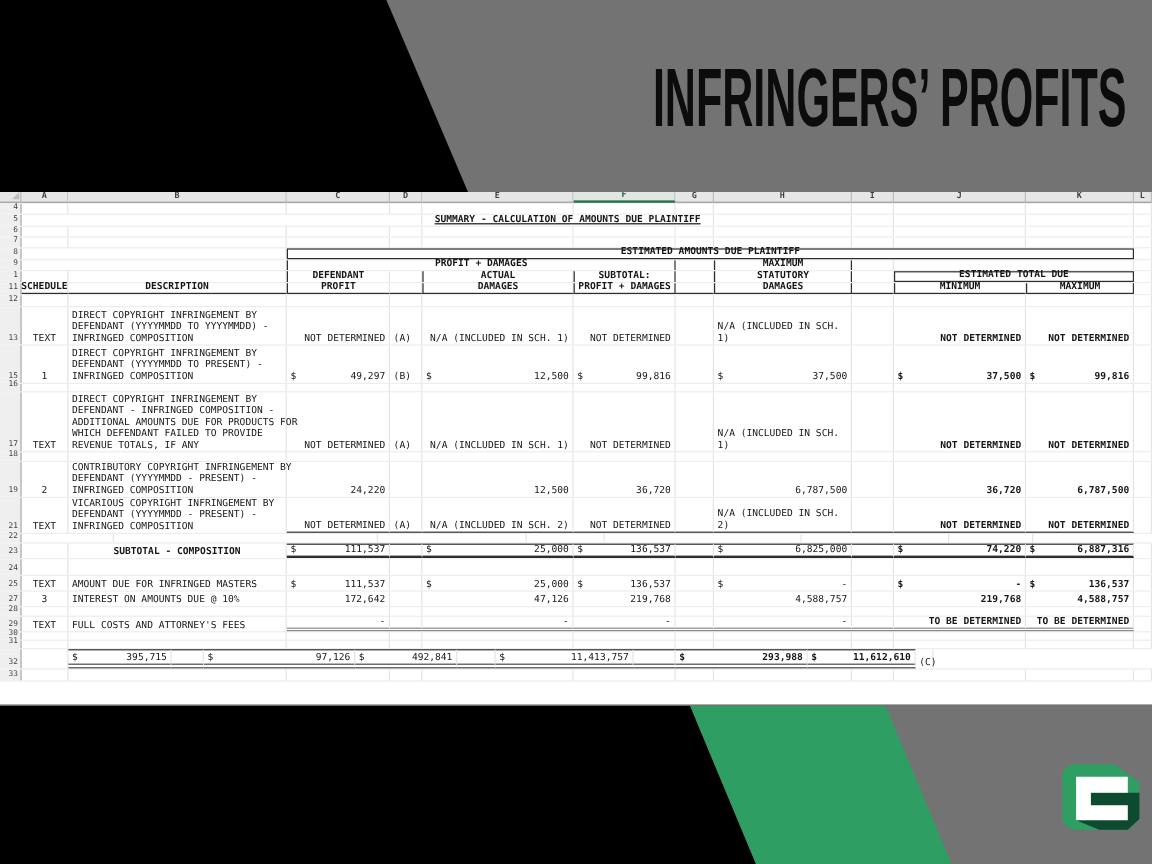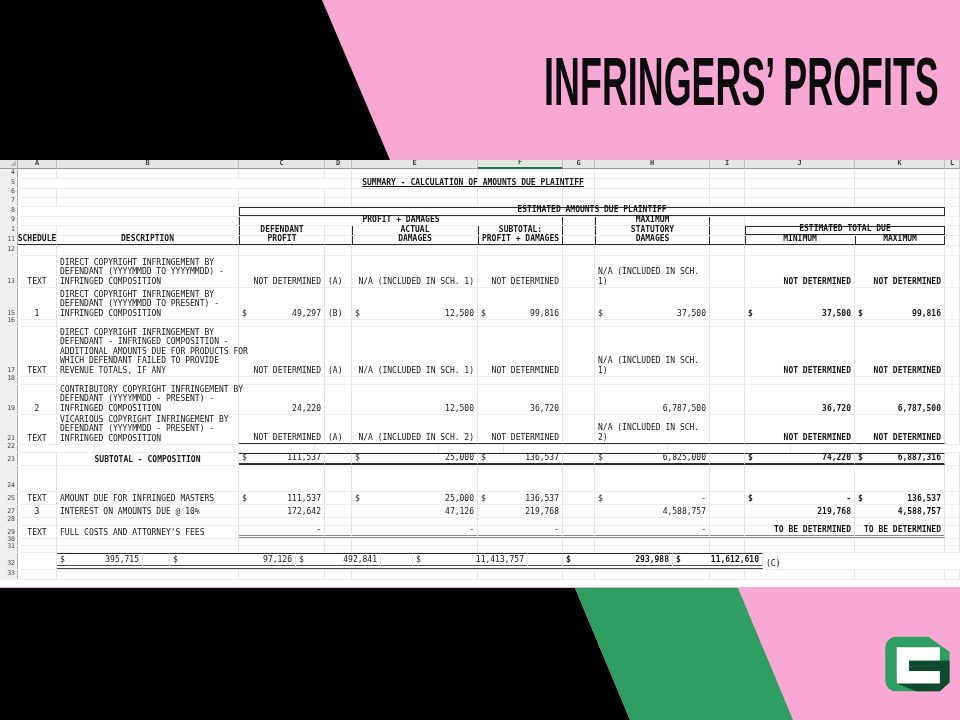--- a/index.html
+++ b/index.html
@@ -1,16 +1,16 @@
 <!DOCTYPE html>
 <html><head>
 <meta charset="utf-8">
 <style>
   html,body{margin:0;padding:0;background:#888;}
-  .slide{position:relative;width:960px;height:720px;background:#f9a8d4;overflow:hidden;
+  .slide{position:relative;width:960px;height:720px;background:#737373;overflow:hidden;
          font-family:"DejaVu Sans Mono",monospace;}
   
   .shape-top{position:absolute;left:0;top:0;width:390px;height:160px;background:#000;
              clip-path:polygon(0 0,322px 0,390px 160px,0 160px);}
   .shape-bottom-black{position:absolute;left:0;top:588px;width:640px;height:132px;background:#000;
              clip-path:polygon(0 0,575px 0,630px 132px,0 132px);}
   .shape-bottom-green{position:absolute;left:575px;top:588px;width:220px;height:132px;
              clip-path:polygon(0 0,163px 0,218px 132px,55px 132px);}
   
   .title{position:absolute;left:420px;top:44px;width:517px;height:76px;margin:0;
@@ -445,21 +445,21 @@
           <div class="xc c-right bold bt1 bb2 money" style="width: 110px;">
             <span>$</span>
             <span>74,220</span>
           </div>
           <div class="xc c-right bold bt1 bb2 money" style="width: 90px;">
             <span>$</span>
             <span>6,887,316</span>
           </div>
           <div class="xc c-left" style="width: 15px;"></div>
         </div>
-        <div class="xrow hdr" style="height: 26px;">
+        <div class="xrow hdr" style="height: 14px;">
           <div class="xc rn" style="width: 18px;">24</div>
           <div class="xc " style="width: 39px;"></div>
           <div class="xc " style="width: 182px;"></div>
           <div class="xc " style="width: 86px;"></div>
           <div class="xc " style="width: 27px;"></div>
           <div class="xc " style="width: 126px;"></div>
           <div class="xc " style="width: 85px;"></div>
           <div class="xc " style="width: 32px;"></div>
           <div class="xc " style="width: 115px;"></div>
           <div class="xc " style="width: 35px;"></div>

